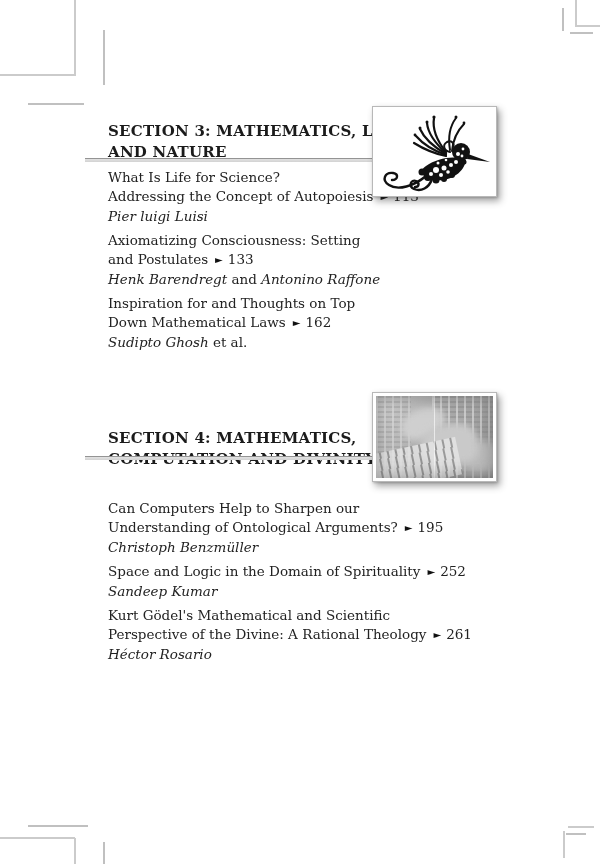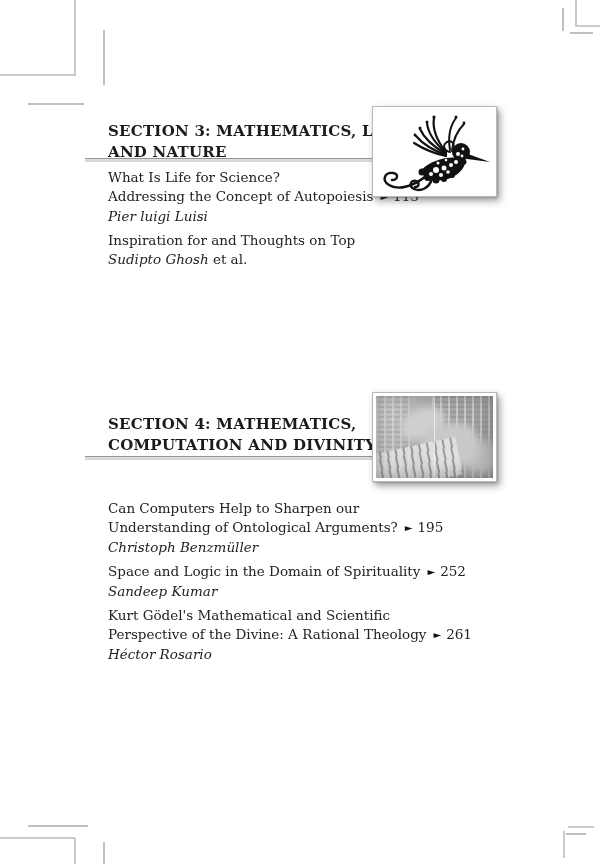--- a/index.html
+++ b/index.html
@@ -139,26 +139,32 @@
     </div>
   </div>
 
   <div class="entries" style="top:168px">
       <div class="entry">
         <div class="tline">What Is Life for Science?</div>
         <div class="tline">Addressing the Concept of Autopoiesis<span class="marker">►</span><span>113</span></div>
         <div class="authors"><i>Pier luigi Luisi</i></div>
       </div>
       <div class="entry">
+        <div class="tline">Axiomatizing Consciousness: Setting</div>
+        <div class="tline">and Postulates<span class="marker">►</span><span>133</span></div>
+        <div class="authors"><i>Henk Barendregt</i><span> and </span><i>Antonino Raffone</i></div>
+      </div>
+      <div class="entry">
         <div class="tline">Inspiration for and Thoughts on Top</div>
+        <div class="tline">Down Mathematical Laws<span class="marker">►</span><span>162</span></div>
         <div class="authors"><i>Sudipto Ghosh</i><span> et al.</span></div>
       </div>
     </div>
 
-  <div class="heading" style="top:414px">
+  <div class="heading" style="top:428px">
       <div>SECTION 4: MATHEMATICS,</div>
       <div>COMPUTATION AND DIVINITY</div>
     </div>
   <div class="divider" style="top:456px"></div>
 
   <div class="frame" style="left:372px;top:392px">
     <div class="ph ph-kbd">
       <div class="code right"></div>
       <div class="code left"></div>
       <div class="hand back"></div>

